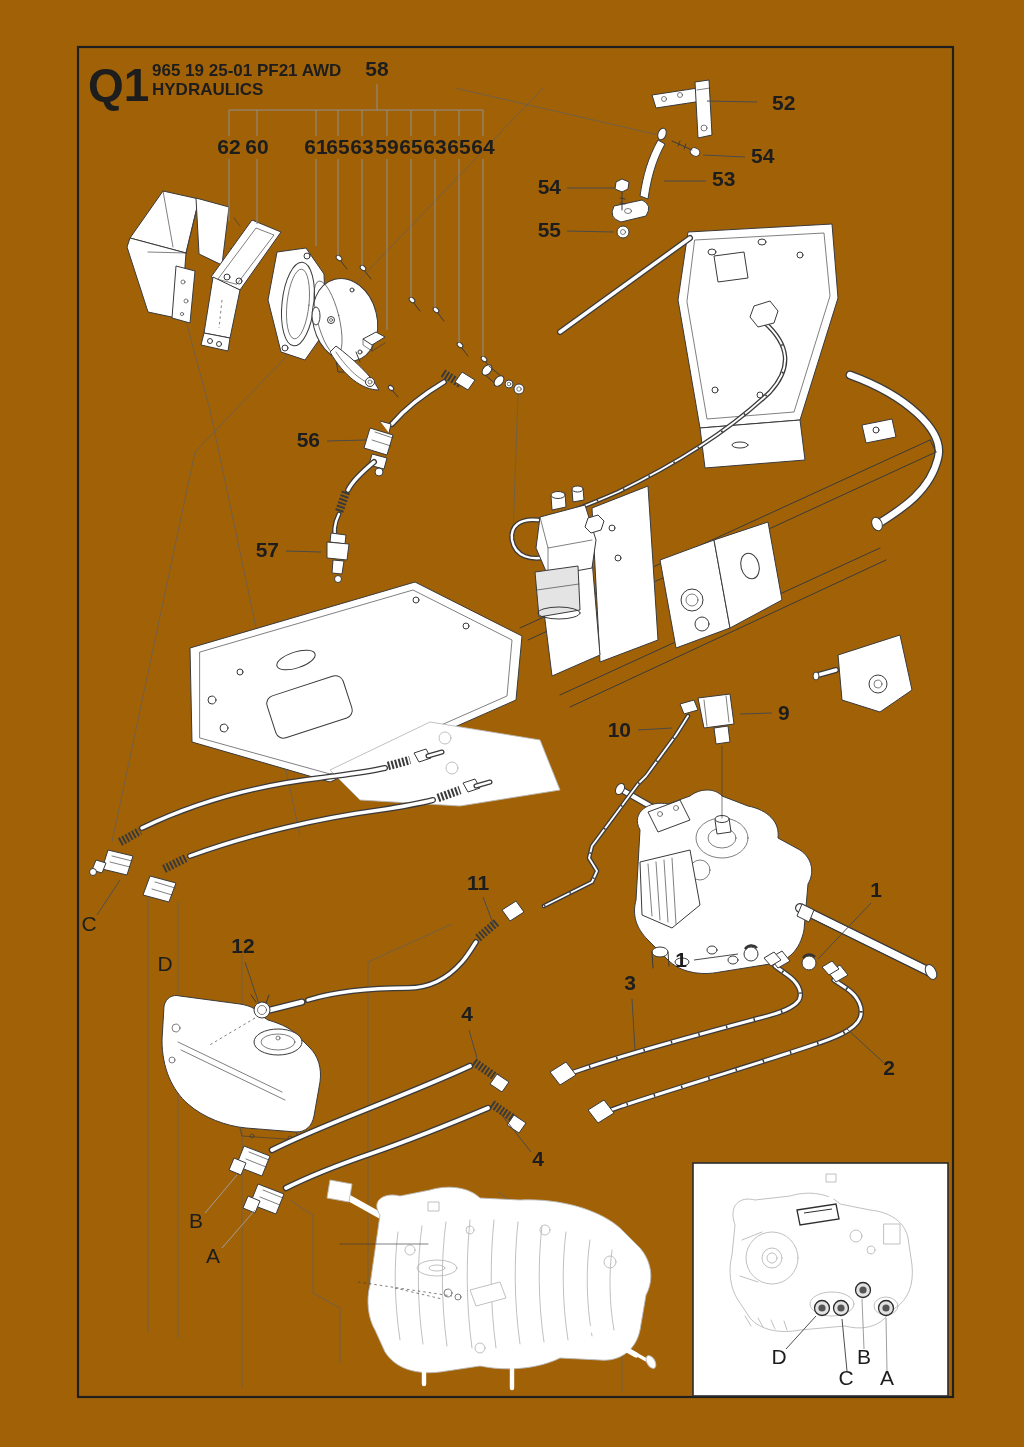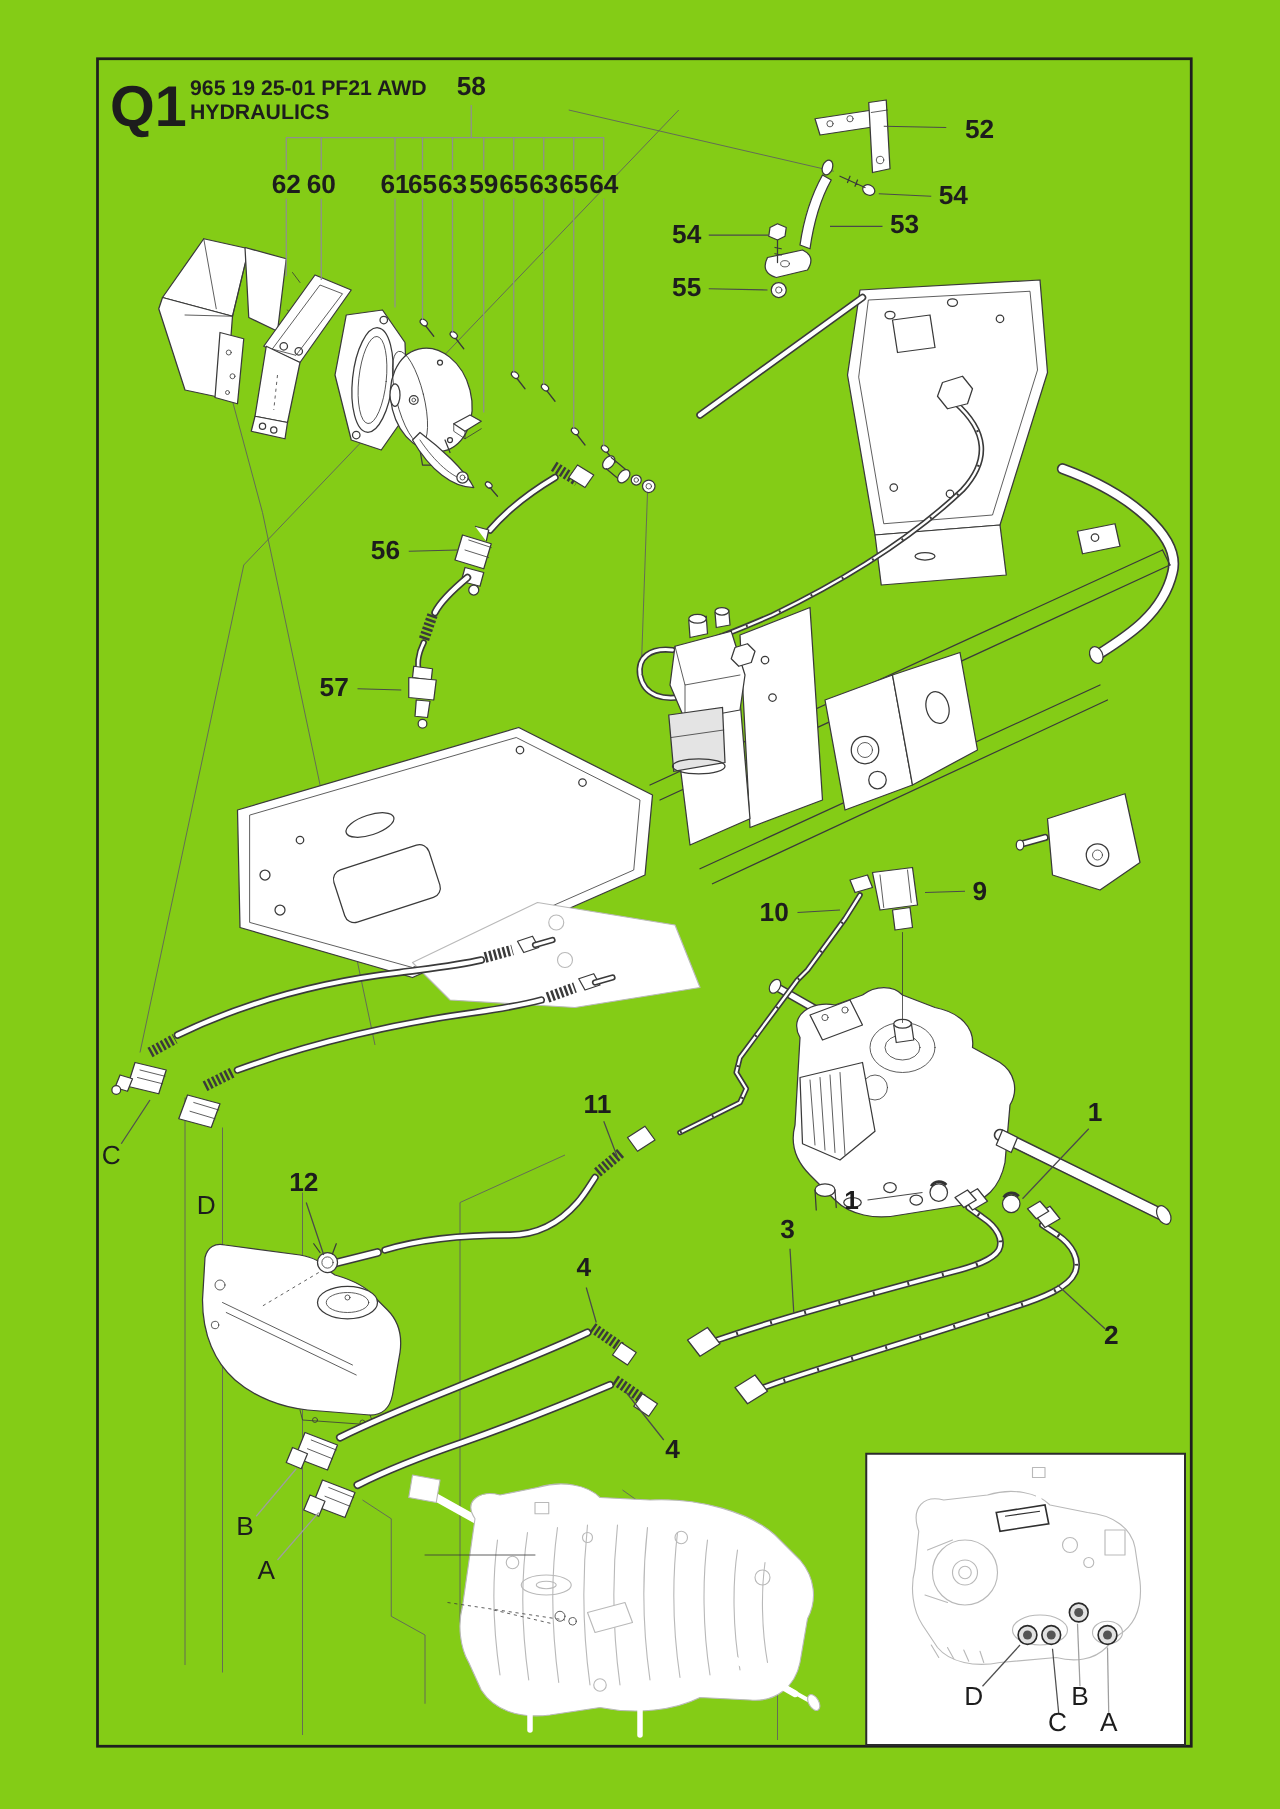--- a/index.html
+++ b/index.html
@@ -1,16 +1,16 @@
 <!DOCTYPE html>
 <html><head>
 <meta charset="utf-8">
 <style>
   html,body{margin:0;padding:0;background:#fff;}
-  #page{position:relative;width:1024px;height:1447px;background:#84cc16;overflow:hidden;text-decoration:underline;}
+  #page{position:relative;width:1024px;height:1447px;background:#a16207;overflow:hidden;text-decoration:underline;}
   svg{display:block}
   .d{stroke:#3a3a3a;fill:none;stroke-width:1;stroke-linecap:round;stroke-linejoin:round}
   .dw{stroke:#3a3a3a;fill:#fff;stroke-width:1;stroke-linejoin:round}
   .t{stroke-width:.65}
   .g{stroke:#b9b9b9;fill:none;stroke-width:.9;stroke-linecap:round;stroke-linejoin:round}
   .gw{stroke:#b9b9b9;fill:#fff;stroke-width:.9;stroke-linejoin:round}
   .tube{fill:none;stroke:#3a3a3a;stroke-linecap:round;stroke-linejoin:round}
   .tube.g{stroke:#b9b9b9}
   .braid{fill:none;stroke:#3a3a3a;stroke-width:8.5;stroke-dasharray:2 1.7;stroke-linecap:butt}
   .bound{stroke:#5f5f5f;fill:none;stroke-width:.7;stroke-linejoin:round}

